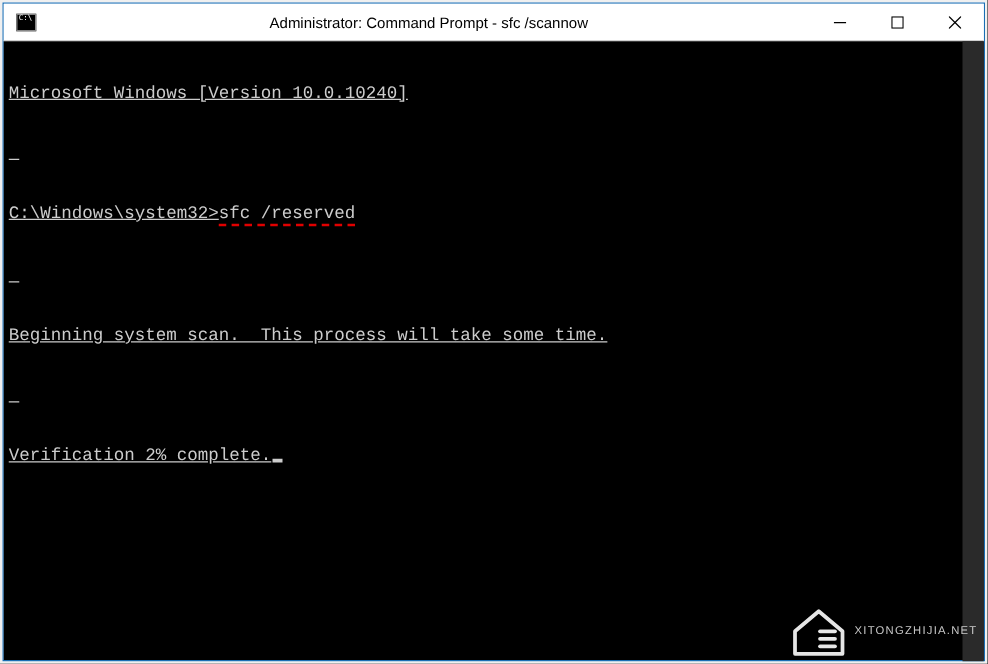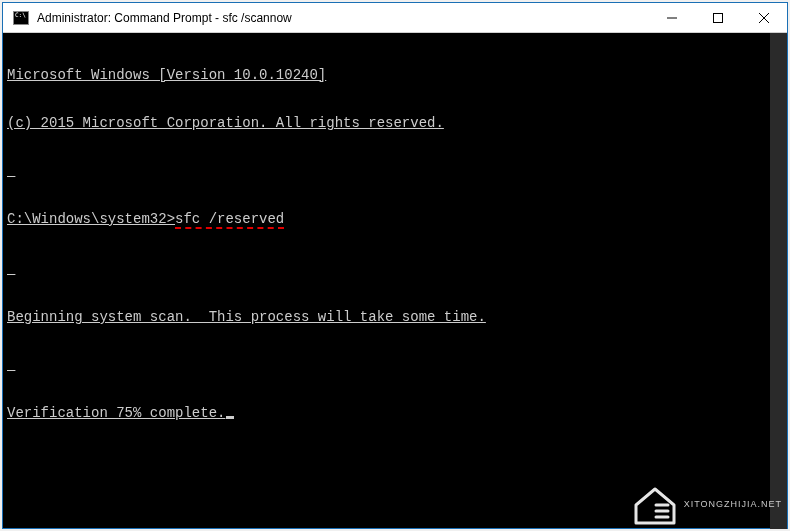--- a/index.html
+++ b/index.html
@@ -18,20 +18,21 @@
       background: #fff;
       display: flex; flex-direction: column;
     }
     .titlebar {
       height: 30px;
       background: #fff;
       border-bottom: 1px solid #d0d0d0;
       display: flex; align-items: center;
       font-size: 12px;
       color: #000;
+      text-align: center;
     }
     .titlebar .icon-slot {
       width: 20px; height: 18px;
       margin: 0 6px 0 8px;
       display: flex; align-items: center; justify-content: center;
     }
     .cmd-icon {
       width: 16px; height: 14px;
       background: #000;
       border: 1px solid #888;
@@ -125,27 +126,26 @@
         <svg viewBox="0 0 10 10">
             <line x1="0" y1="0" x2="10" y2="10" stroke="#000" stroke-width="1"></line>
             <line x1="10" y1="0" x2="0" y2="10" stroke="#000" stroke-width="1"></line>
           </svg>
       </div>
     </div>
   </div>
 
   <div class="term">
     <span class="line">Microsoft Windows [Version 10.0.10240]</span>
-    <span class="line">(c) 2015 Microsoft Corporation. All rights reserved.</span>
     <span class="line"> </span>
     <span class="line"><span>C:\Windows\system32&gt;</span><span class="underline-cmd">sfc /reserved</span></span>
     <span class="line"> </span>
     <span class="line">Beginning system scan.  This process will take some time.</span>
     <span class="line"> </span>
-    <span class="line"><span>Verification 75% complete.</span><span class="cursor"></span></span>
+    <span class="line"><span>Verification 2% complete.</span><span class="cursor"></span></span>
   </div>
 
   <div class="scrollbar"></div>
 </div>
 
 <div class="watermark">
   <svg class="wm-logo" viewBox="0 0 46 40">
     <path d="M4 20 L23 4 L42 20 L42 38 L4 38 Z" fill="none" stroke="#fff" stroke-width="3" stroke-linejoin="round"></path>
     <line x1="24" y1="20" x2="36" y2="20" stroke="#fff" stroke-width="3" stroke-linecap="round"></line>
     <line x1="24" y1="26" x2="36" y2="26" stroke="#fff" stroke-width="3" stroke-linecap="round"></line>

